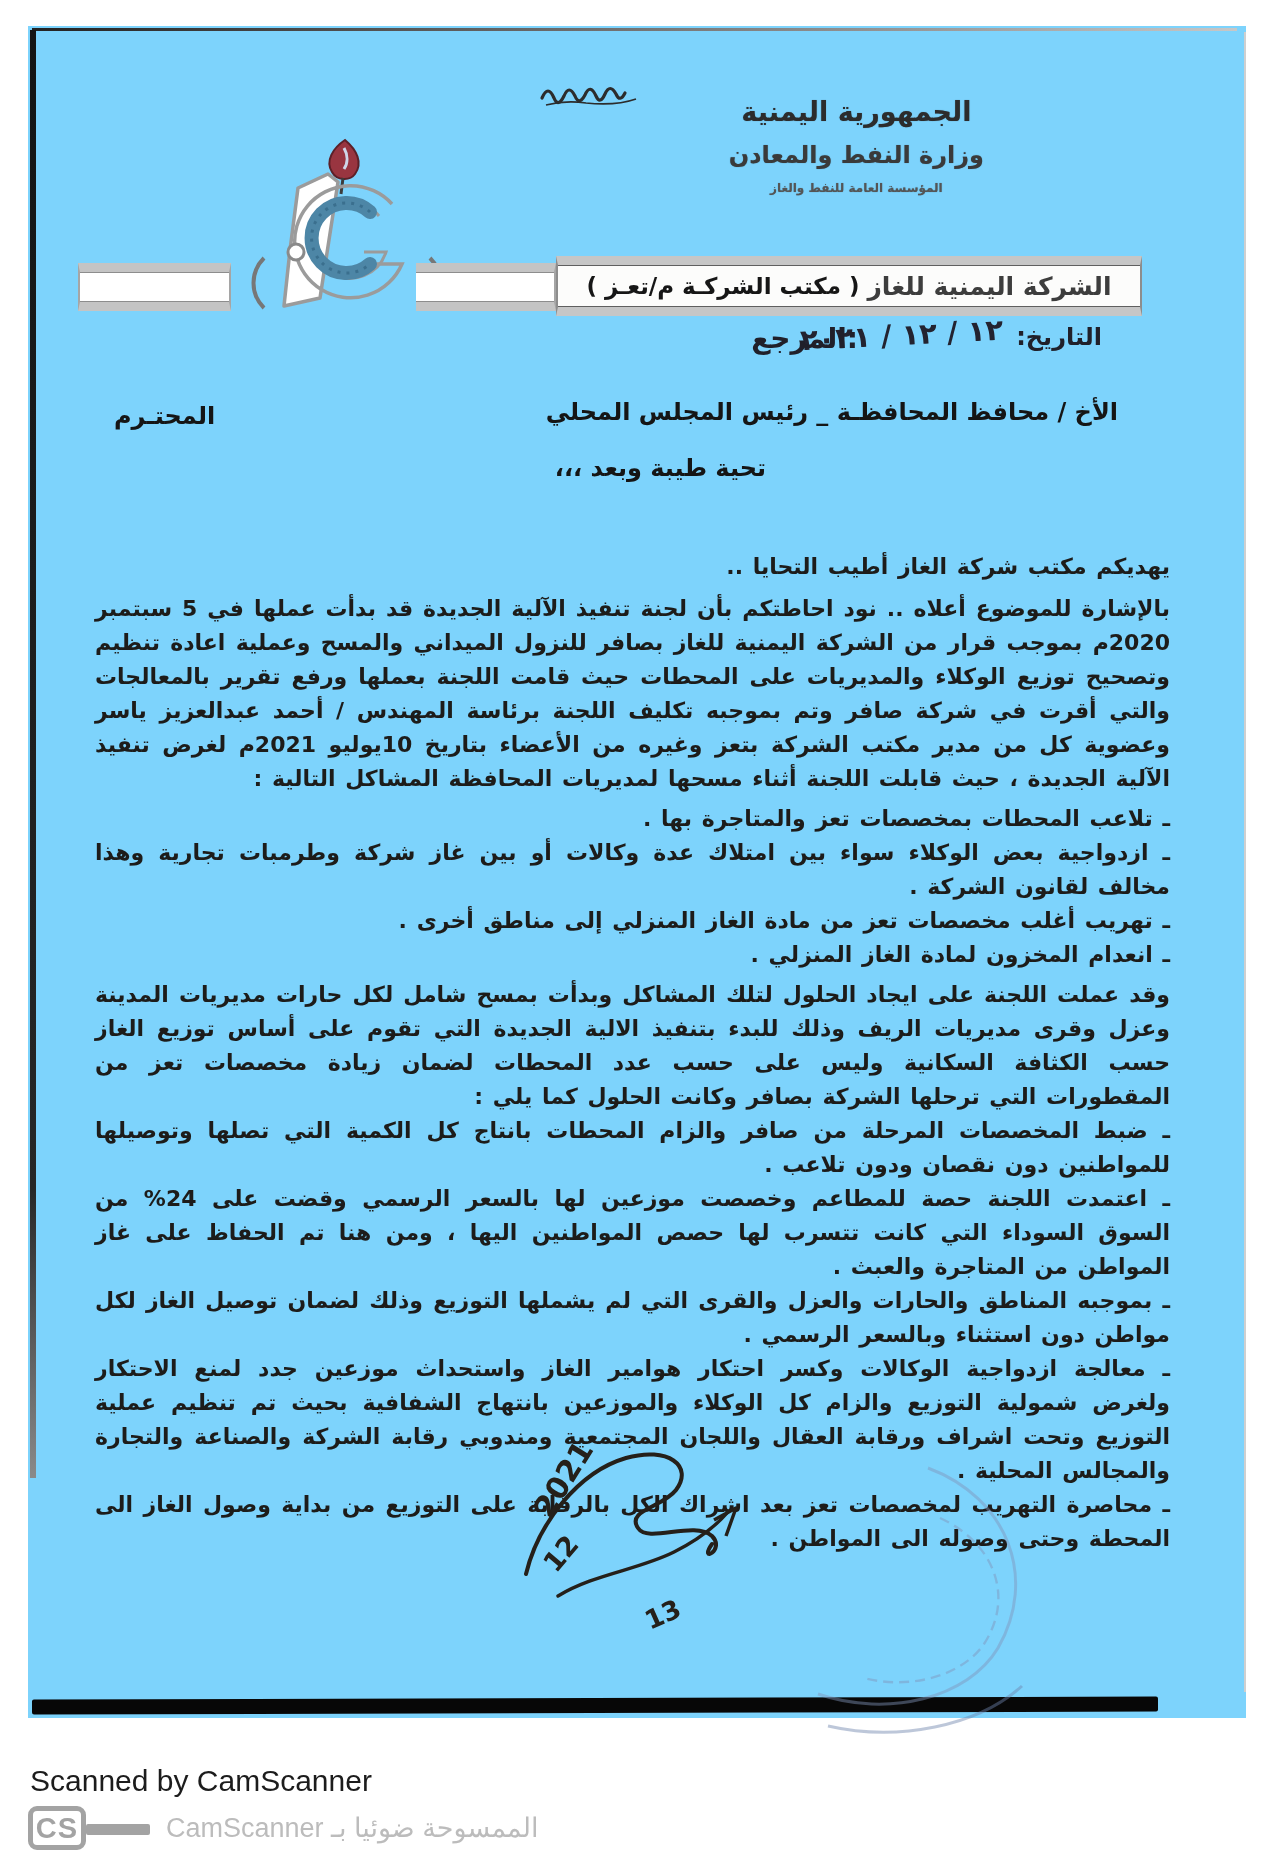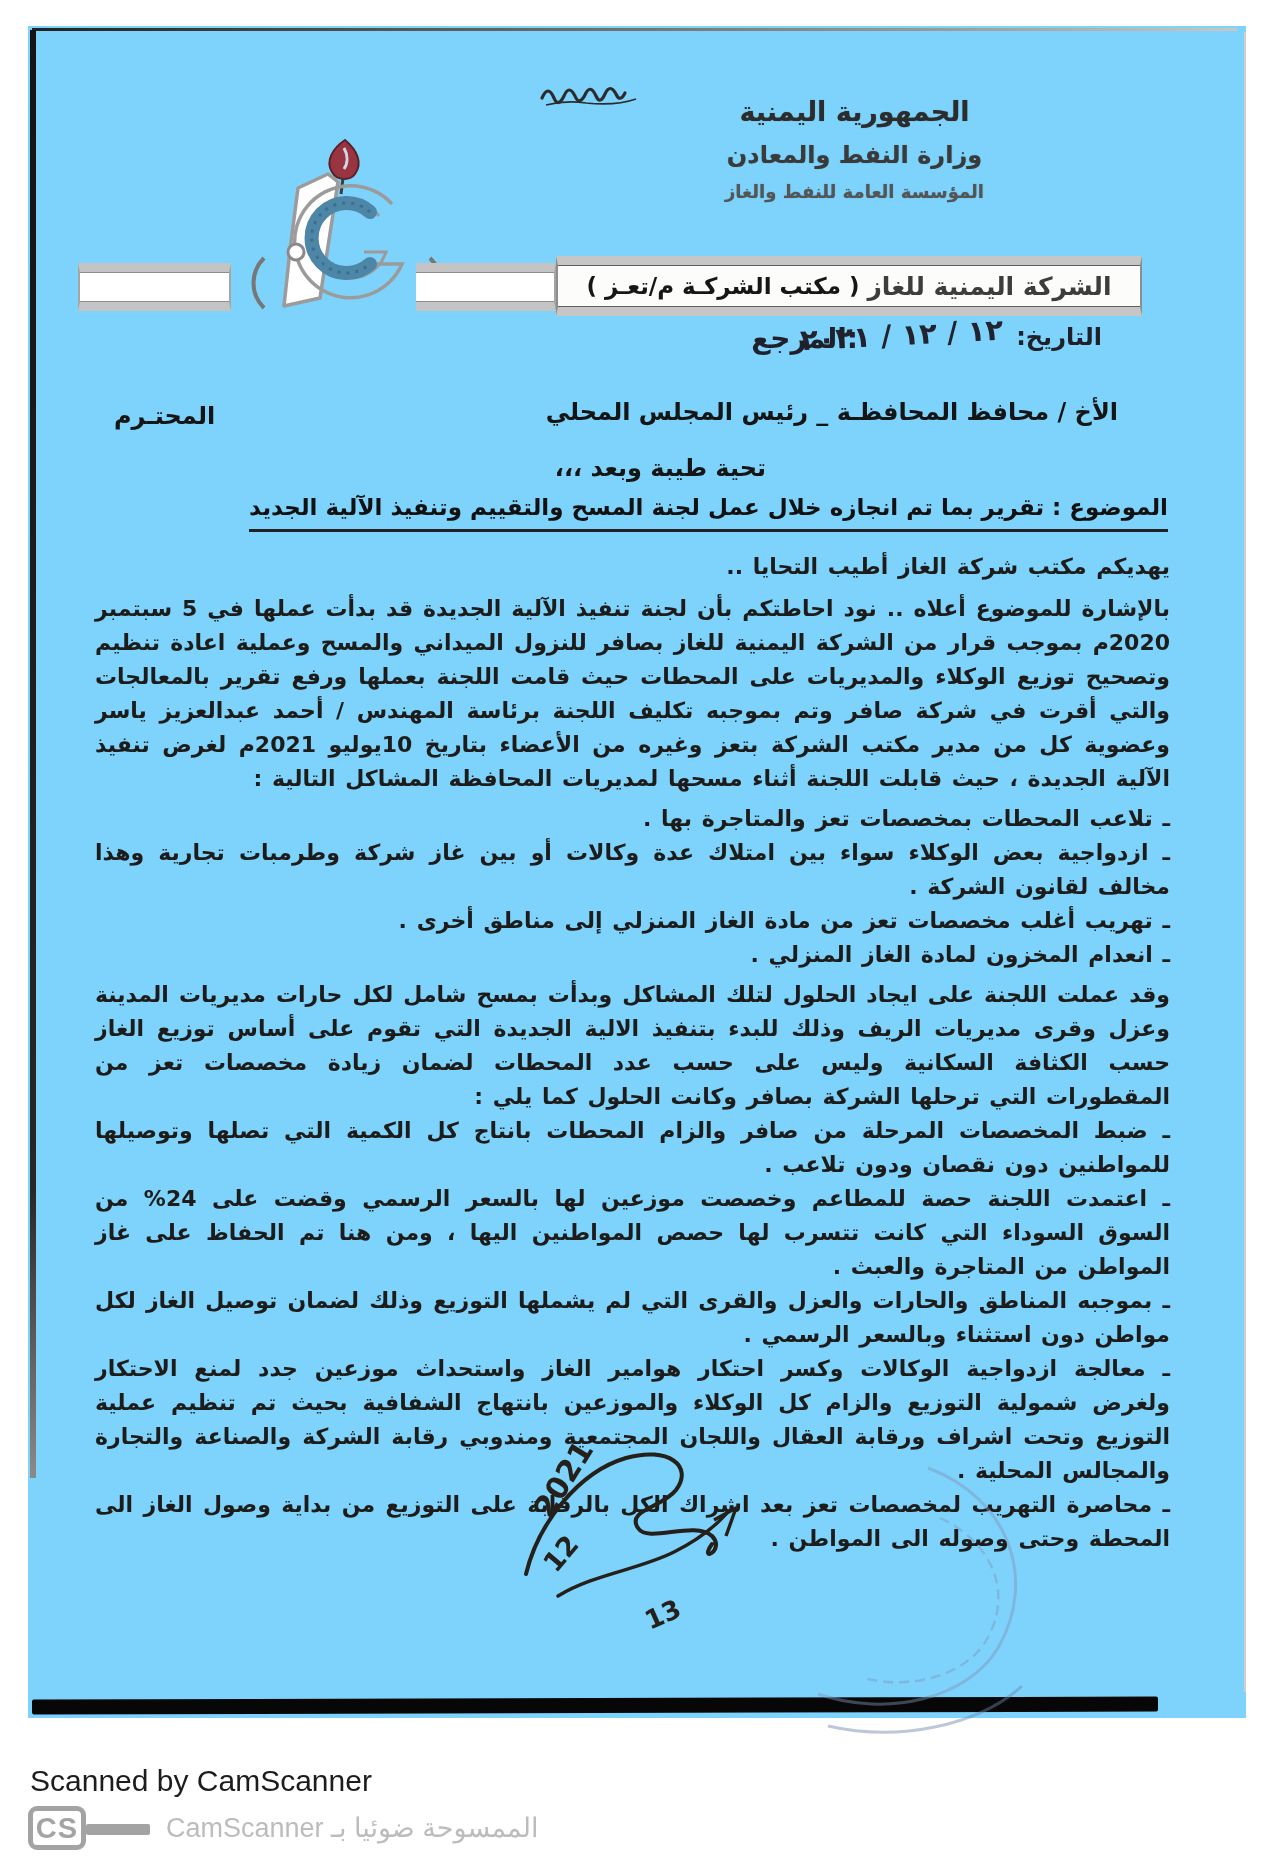--- a/index.html
+++ b/index.html
@@ -22,21 +22,21 @@
     background:#070707; border-radius:2px; transform:rotate(-0.15deg); }
 
   
   .smudge { position:absolute; left:508px; top:46px; filter:blur(0.6px); }
 
   
   .letterhead { position:absolute; right:262px; top:70px; direction:rtl; text-align:center;
     color:#2c2c2c; text-shadow:0 0 1px rgba(0,0,0,.4); }
   .lh-country { font-size:27px; font-weight:bold; letter-spacing:1px; filter:blur(.4px); }
   .lh-ministry { font-size:24px; font-weight:bold; margin-top:14px; filter:blur(.5px); color:#3a3a3a; }
-  .lh-corp { font-size:18px; font-weight:bold; margin-top:12px; filter:blur(.7px); color:#555; }
+  .lh-corp { font-size:12px; font-weight:bold; margin-top:12px; filter:blur(.7px); color:#555; }
 
   
   .logo { position:absolute; left:150px; top:104px; }
 
   
   .band-strip { position:absolute; top:237px; height:48px; background:#fff;
     border-top:9px solid #c4c4c4; border-bottom:9px solid #c4c4c4;
     border-left:2px solid #a5a5a5; border-right:2px solid #a5a5a5;
     box-shadow:inset 0 1px 0 #8d8d8d, inset 0 -1px 0 #8d8d8d; }
   .strip-1 { left:50px; width:153px; }
@@ -148,23 +148,20 @@
     <div class="date-group">
       <span class="date-label">التاريخ:</span>
       <span class="date-value">١٢ / ١٢ / ٢٠٢١</span>
     </div>
     <div class="ref-label">المرجع:</div>
 
     <div class="to-line">الأخ / محافظ المحافظـة _ رئيس المجلس المحلي</div>
     <div class="honorific">المحتـرم</div>
 
     <div class="greeting">تحية طيبة وبعد ،،،</div>
-    <div class="subject">
-      <span>الموضوع : تقرير بما تم انجازه خلال عمل لجنة المسح والتقييم وتنفيذ الآلية الجديد</span>
-    </div>
 
     <div class="body-text">
       <p class="opening">يهديكم مكتب شركة الغاز أطيب التحايا ..</p>
       <p>بالإشارة للموضوع أعلاه .. نود احاطتكم بأن لجنة تنفيذ الآلية الجديدة قد بدأت عملها في 5 سبتمبر 2020م بموجب قرار من الشركة اليمنية للغاز بصافر للنزول الميداني والمسح وعملية اعادة تنظيم وتصحيح توزيع الوكلاء والمديريات على المحطات حيث قامت اللجنة بعملها ورفع تقرير بالمعالجات والتي أقرت في شركة صافر وتم بموجبه تكليف اللجنة برئاسة المهندس / أحمد عبدالعزيز ياسر وعضوية كل من مدير مكتب الشركة بتعز وغيره من الأعضاء بتاريخ 10يوليو 2021م لغرض تنفيذ الآلية الجديدة ، حيث قابلت اللجنة أثناء مسحها لمديريات المحافظة المشاكل التالية :</p>
       <p class="gap">ـ تلاعب المحطات بمخصصات تعز والمتاجرة بها .</p>
       <p>ـ ازدواجية بعض الوكلاء سواء بين امتلاك عدة وكالات أو بين غاز شركة وطرمبات تجارية وهذا مخالف لقانون الشركة .</p>
       <p>ـ تهريب أغلب مخصصات تعز من مادة الغاز المنزلي إلى مناطق أخرى .</p>
       <p>ـ انعدام المخزون لمادة الغاز المنزلي .</p>
       <p class="gap">وقد عملت اللجنة على ايجاد الحلول لتلك المشاكل وبدأت بمسح شامل لكل حارات مديريات المدينة وعزل وقرى مديريات الريف وذلك للبدء بتنفيذ الالية الجديدة التي تقوم على أساس توزيع الغاز حسب الكثافة السكانية وليس على حسب عدد المحطات لضمان زيادة مخصصات تعز من المقطورات التي ترحلها الشركة بصافر وكانت الحلول كما يلي :</p>
       <p>ـ ضبط المخصصات المرحلة من صافر والزام المحطات بانتاج كل الكمية التي تصلها وتوصيلها للمواطنين دون نقصان ودون تلاعب .</p>

